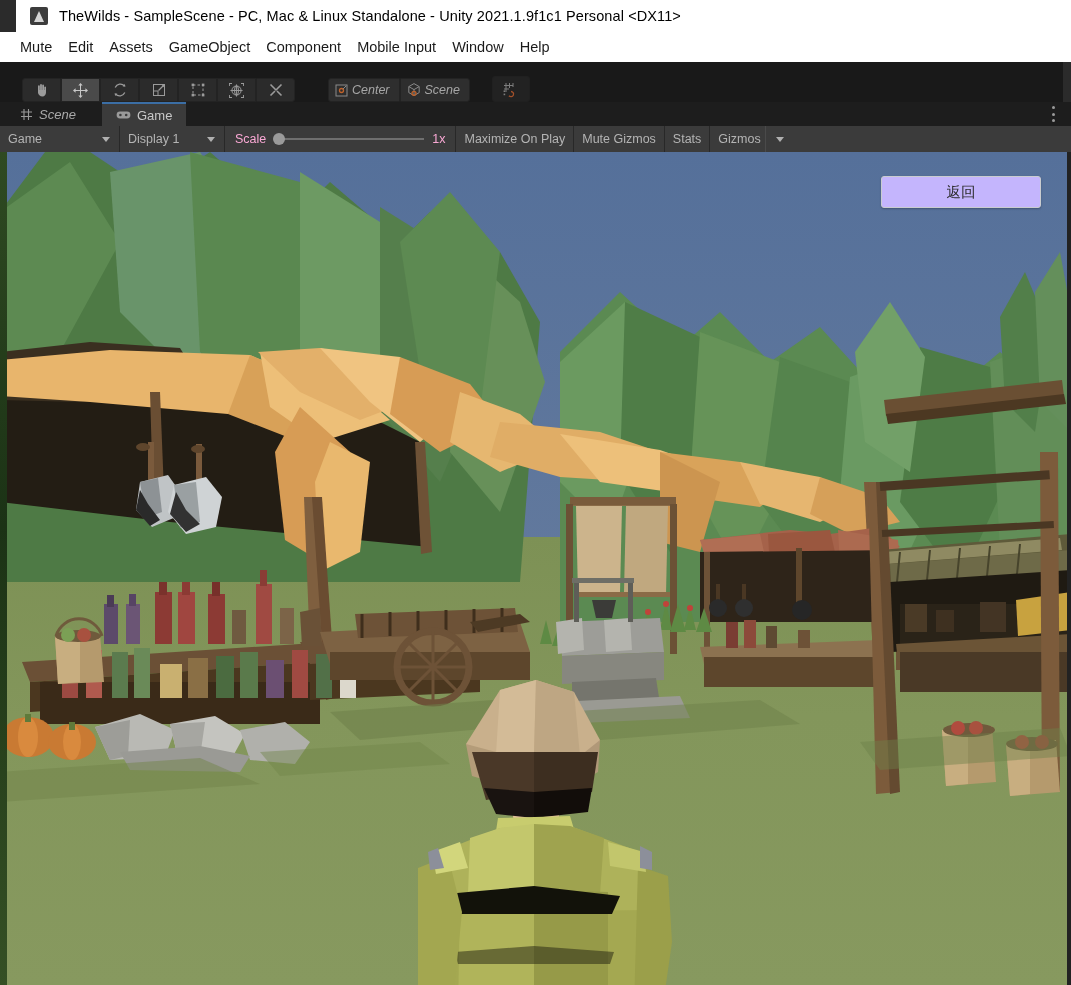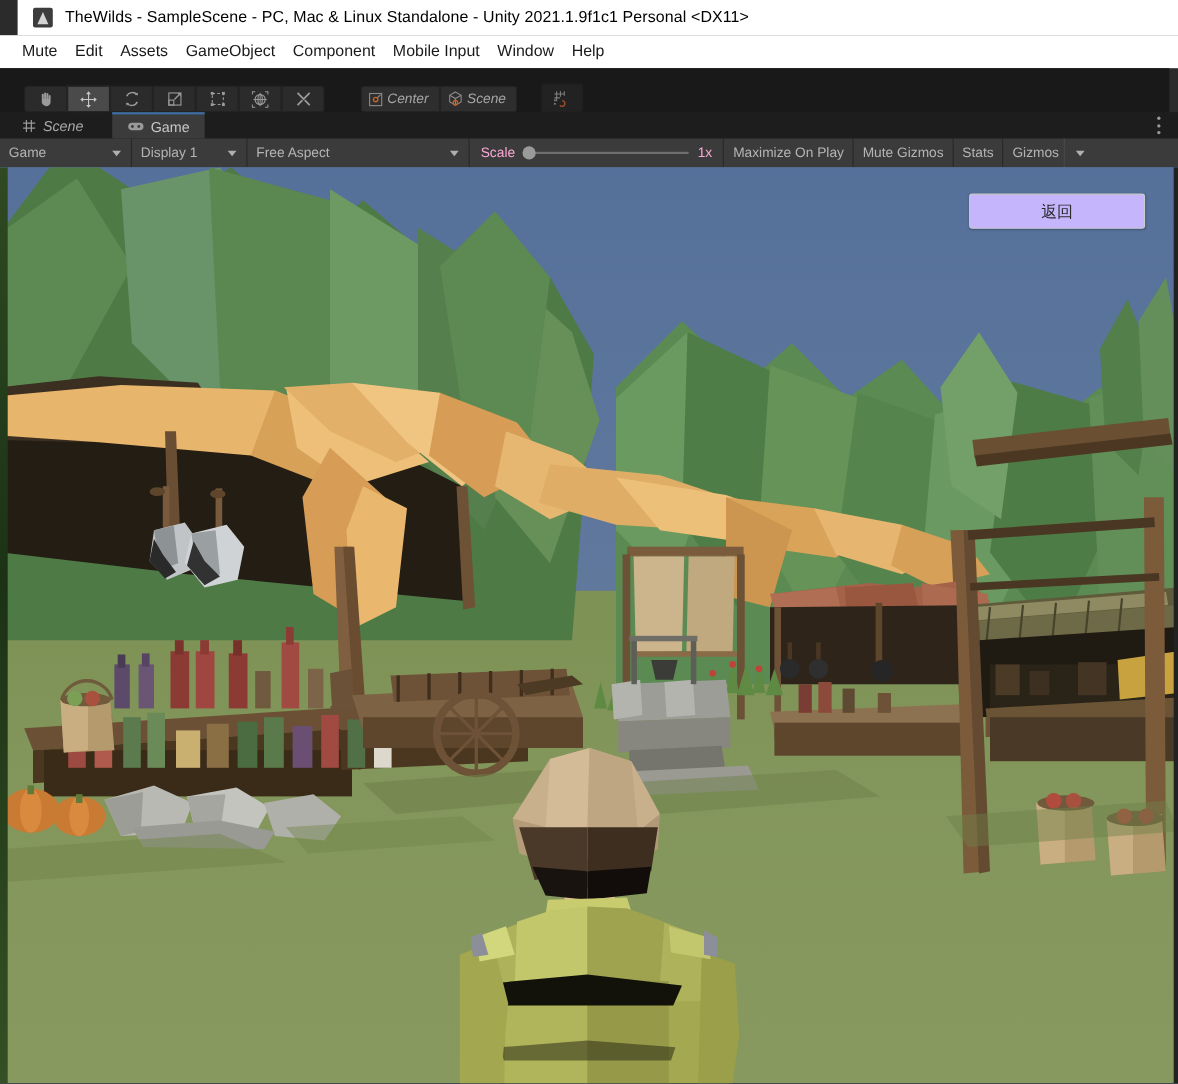--- a/index.html
+++ b/index.html
@@ -222,24 +222,20 @@
 
   <div class="gametoolbar">
     <div class="gt-cell" style="width:120px;">
       <span>Game</span>
       <span class="caret" style="position:absolute;right:9px;"></span>
     </div>
     <div class="gt-cell" style="width:105px;">
       <span>Display 1</span>
       <span class="caret" style="position:absolute;right:9px;"></span>
     </div>
-    <div class="gt-cell" style="width:202px;">
-      <span>Free Aspect</span>
-      <span class="caret" style="position:absolute;right:9px;"></span>
-    </div>
     <div class="scale-cell">
       <span class="scale-val">Scale</span>
       <div class="slider-track">
         <div class="slider-knob"></div>
       </div>
       <span class="scale-val">1x</span>
     </div>
     <div class="gt-cell">
       <span>Maximize On Play</span>
     </div>

